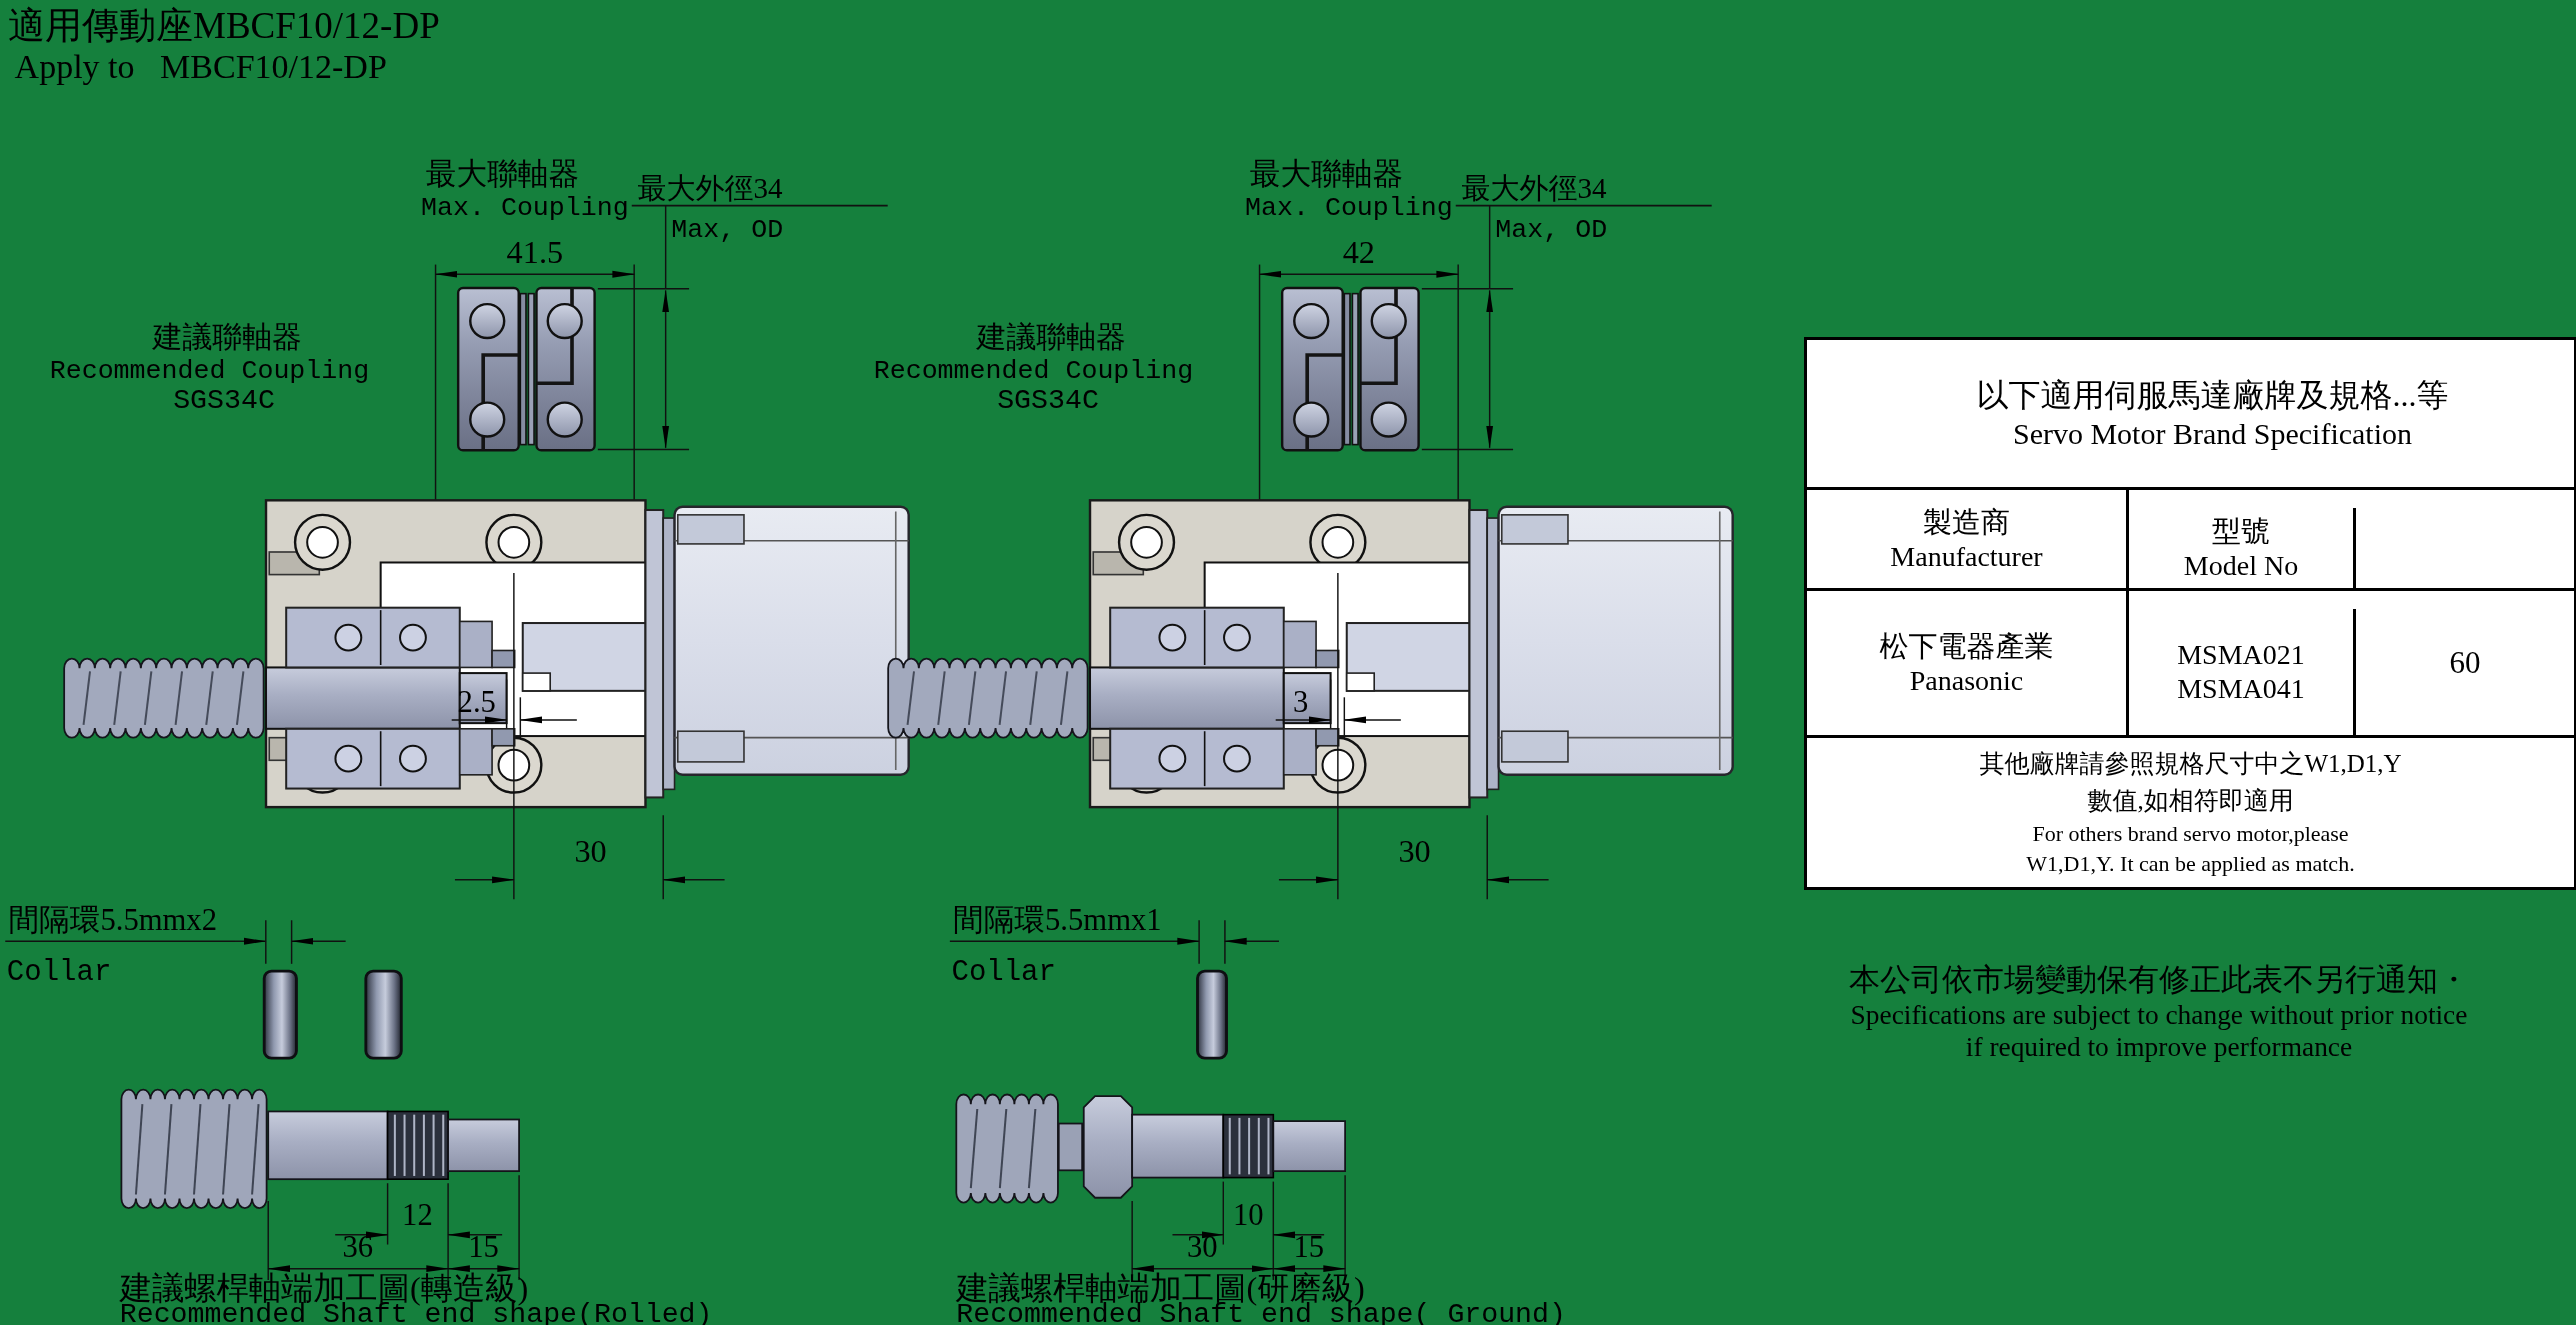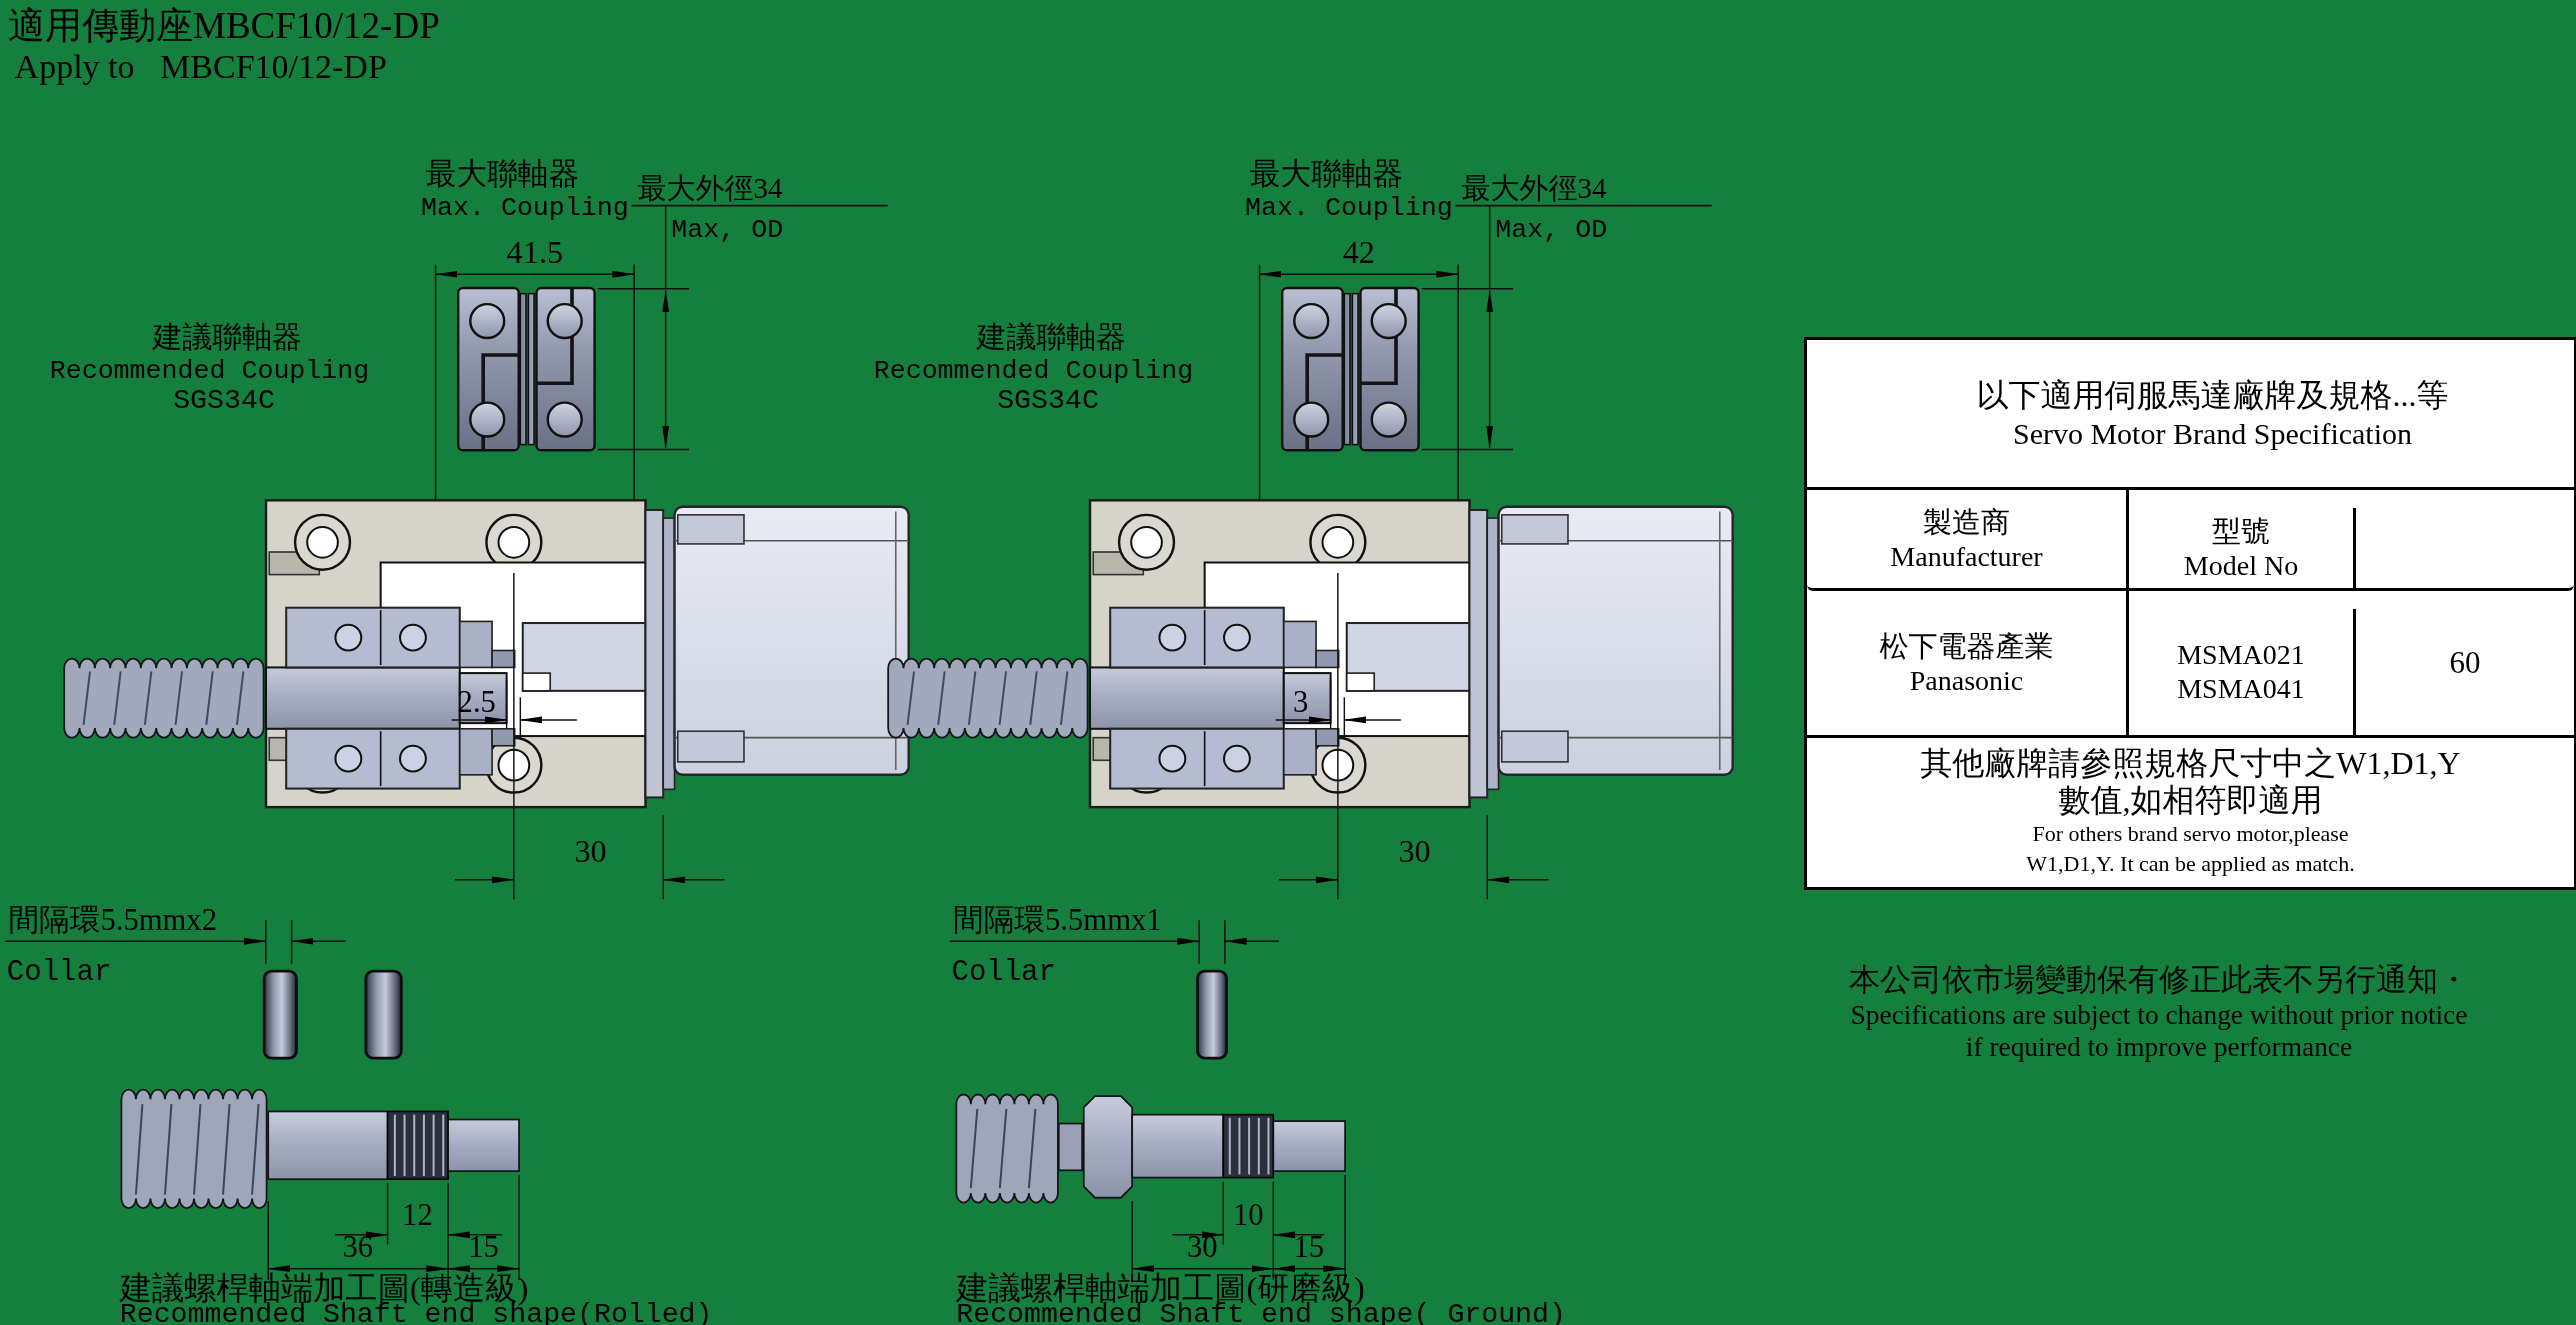--- a/index.html
+++ b/index.html
@@ -14,30 +14,30 @@
 
   .title-line1 { font-size:37px; line-height:42px; white-space:pre; }
   .title-line2 { font-size:34px; line-height:40px; white-space:pre; }
 
   
   .spec-table { left:1804px; top:337px; width:767px; border:3.2px solid #000; background:#fff; }
   .tbl-title  { height:147px; border-bottom:3.2px solid #000; display:flex; flex-direction:column;
                 justify-content:center; align-items:center;padding-left:44px; }
   .tbl-title .zh { font-size:32px; line-height:40px; }
   .tbl-title .en { font-size:30px; line-height:37px; }
-  .tbl-head { display:flex; height:98px; border-bottom:3.2px solid #000;border-radius:6px; }
+  .tbl-head { display:flex; height:98px; border-bottom:3.2px solid #000; }
   .tbl-row  { display:flex; height:144px; border-bottom:3.2px solid #000; }
   .cell { display:flex; flex-direction:column; justify-content:center; align-items:center; }
   .c1 { width:319px; border-right:3.2px solid #000; }
   .c2 { width:224px; border-right:3.2px solid #000;margin-top:18px; }
   .c3 { flex:1; }
   .cell .zh { font-size:29px; line-height:36px; }
   .cell .en { font-size:28px; line-height:34px; }
   .tbl-note { padding:6.5px 3.2px 8px 3.2px; text-align:center; }
-  .tbl-note .zh { font-size:32px; line-height:37px; }
+  .tbl-note .zh { font-size:25px; line-height:37px; }
   .tbl-note .en { font-size:22px; line-height:30px; }
 
   .disclaimer { left:1742px; top:960px; width:834px; text-align:center; }
   .disclaimer .zh { font-size:31px; line-height:39px; }
   .disclaimer .en { font-size:27.4px; line-height:32px; }
 
   
   .ln   { stroke:#111; stroke-width:2; fill:none; }
   .lnt  { stroke:#111; stroke-width:1.8; fill:none; }
   svg text { fill:#000; }

